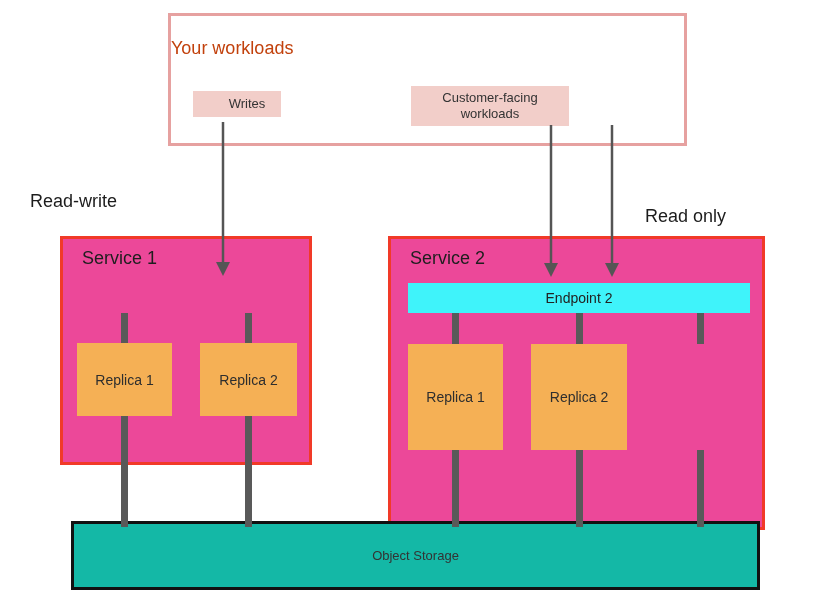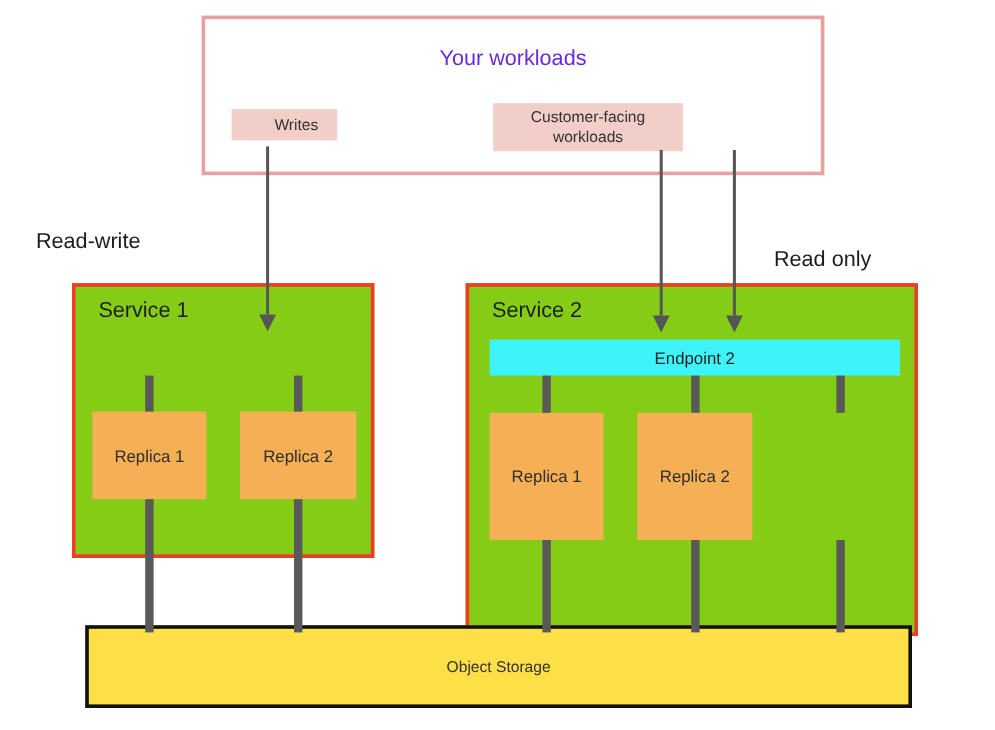--- a/index.html
+++ b/index.html
@@ -4,49 +4,49 @@
 <style>
   html,body{margin:0;padding:0;background:#fff;}
   #canvas{
     position:relative;width:829px;height:608px;background:#ffffff;
     font-family:"Liberation Sans",sans-serif;overflow:hidden;
   }
   .abs{position:absolute;box-sizing:border-box;}
 
   
   #workloads{left:168px;top:13px;width:519px;height:133px;border:3px solid #e6a1a0;background:#ffffff;}
-  #workloads .wl-title{position:absolute;left:0;top:22px;width:100%;text-align:center;font-size:18px;color:#6d28d9;}
+  #workloads .wl-title{position:absolute;left:0;top:22px;width:100%;font-size:18px;color:#c2410c;}
   .wl-item{position:absolute;background:#f2cec9;color:#333;font-size:13px;display:flex;align-items:center;justify-content:center;text-align:center;line-height:1.25;}
   #wl-writes{left:22px;top:75px;width:68px;height:26px;padding-left:20px;}
   #wl-analytics{left:240px;top:70px;width:158px;height:40px;}
   #wl-analytics span{display:inline-block;max-width:122px;}
   #wl-adhoc{left:405px;top:71px;width:90px;height:40px;}
 
   
   .section-label{font-size:18px;color:#1c1c1c;white-space:nowrap;}
   #label-read-write{left:30px;top:191px;}
   #label-read-only{left:645px;top:206px;}
 
   
-  .service{border:3px solid #f13a28;background:#84cc16;}
+  .service{border:3px solid #f13a28;background:#ec4899;}
   #service-1{left:60px;top:236px;width:252px;height:229px;}
   #service-2{left:388px;top:236px;width:377px;height:294px;}
   .service .svc-title{position:absolute;left:19px;top:9px;font-size:18px;color:#1e1e1e;}
   .endpoint{position:absolute;background:#3ff3fa;color:#222;font-size:14px;display:flex;align-items:center;justify-content:center;box-sizing:border-box;}
   #endpoint-1{left:15px;top:44px;width:219px;height:30px;}
   #endpoint-2{left:17px;top:44px;width:342px;height:30px;}
   .replica{position:absolute;background:#f5b055;color:#2e2e2e;font-size:14px;display:flex;align-items:center;justify-content:center;box-sizing:border-box;}
   #s1-replica-1{left:14px;top:104px;width:95px;height:73px;}
   #s1-replica-2{left:137px;top:104px;width:97px;height:73px;}
   #s2-replica-1{left:17px;top:105px;width:95px;height:106px;}
   #s2-replica-2{left:140px;top:105px;width:96px;height:106px;}
   #s2-replica-3{left:262px;top:105px;width:95px;height:106px;}
 
   
-  #storage{left:71px;top:521px;width:689px;height:69px;border:3px solid #111;background:#fde047;
+  #storage{left:71px;top:521px;width:689px;height:69px;border:3px solid #111;background:#14b8a6;
            display:flex;align-items:center;justify-content:center;font-size:13px;color:#333;}
 
   
   .connector{position:absolute;width:7px;background:#595959;}
   #c1a{left:121px;top:313px;height:30px;}
   #c1b{left:121px;top:416px;height:111px;}
   #c2a{left:245px;top:313px;height:30px;}
   #c2b{left:245px;top:416px;height:111px;}
   #c3a{left:452px;top:313px;height:31px;}
   #c3b{left:452px;top:450px;height:77px;}

